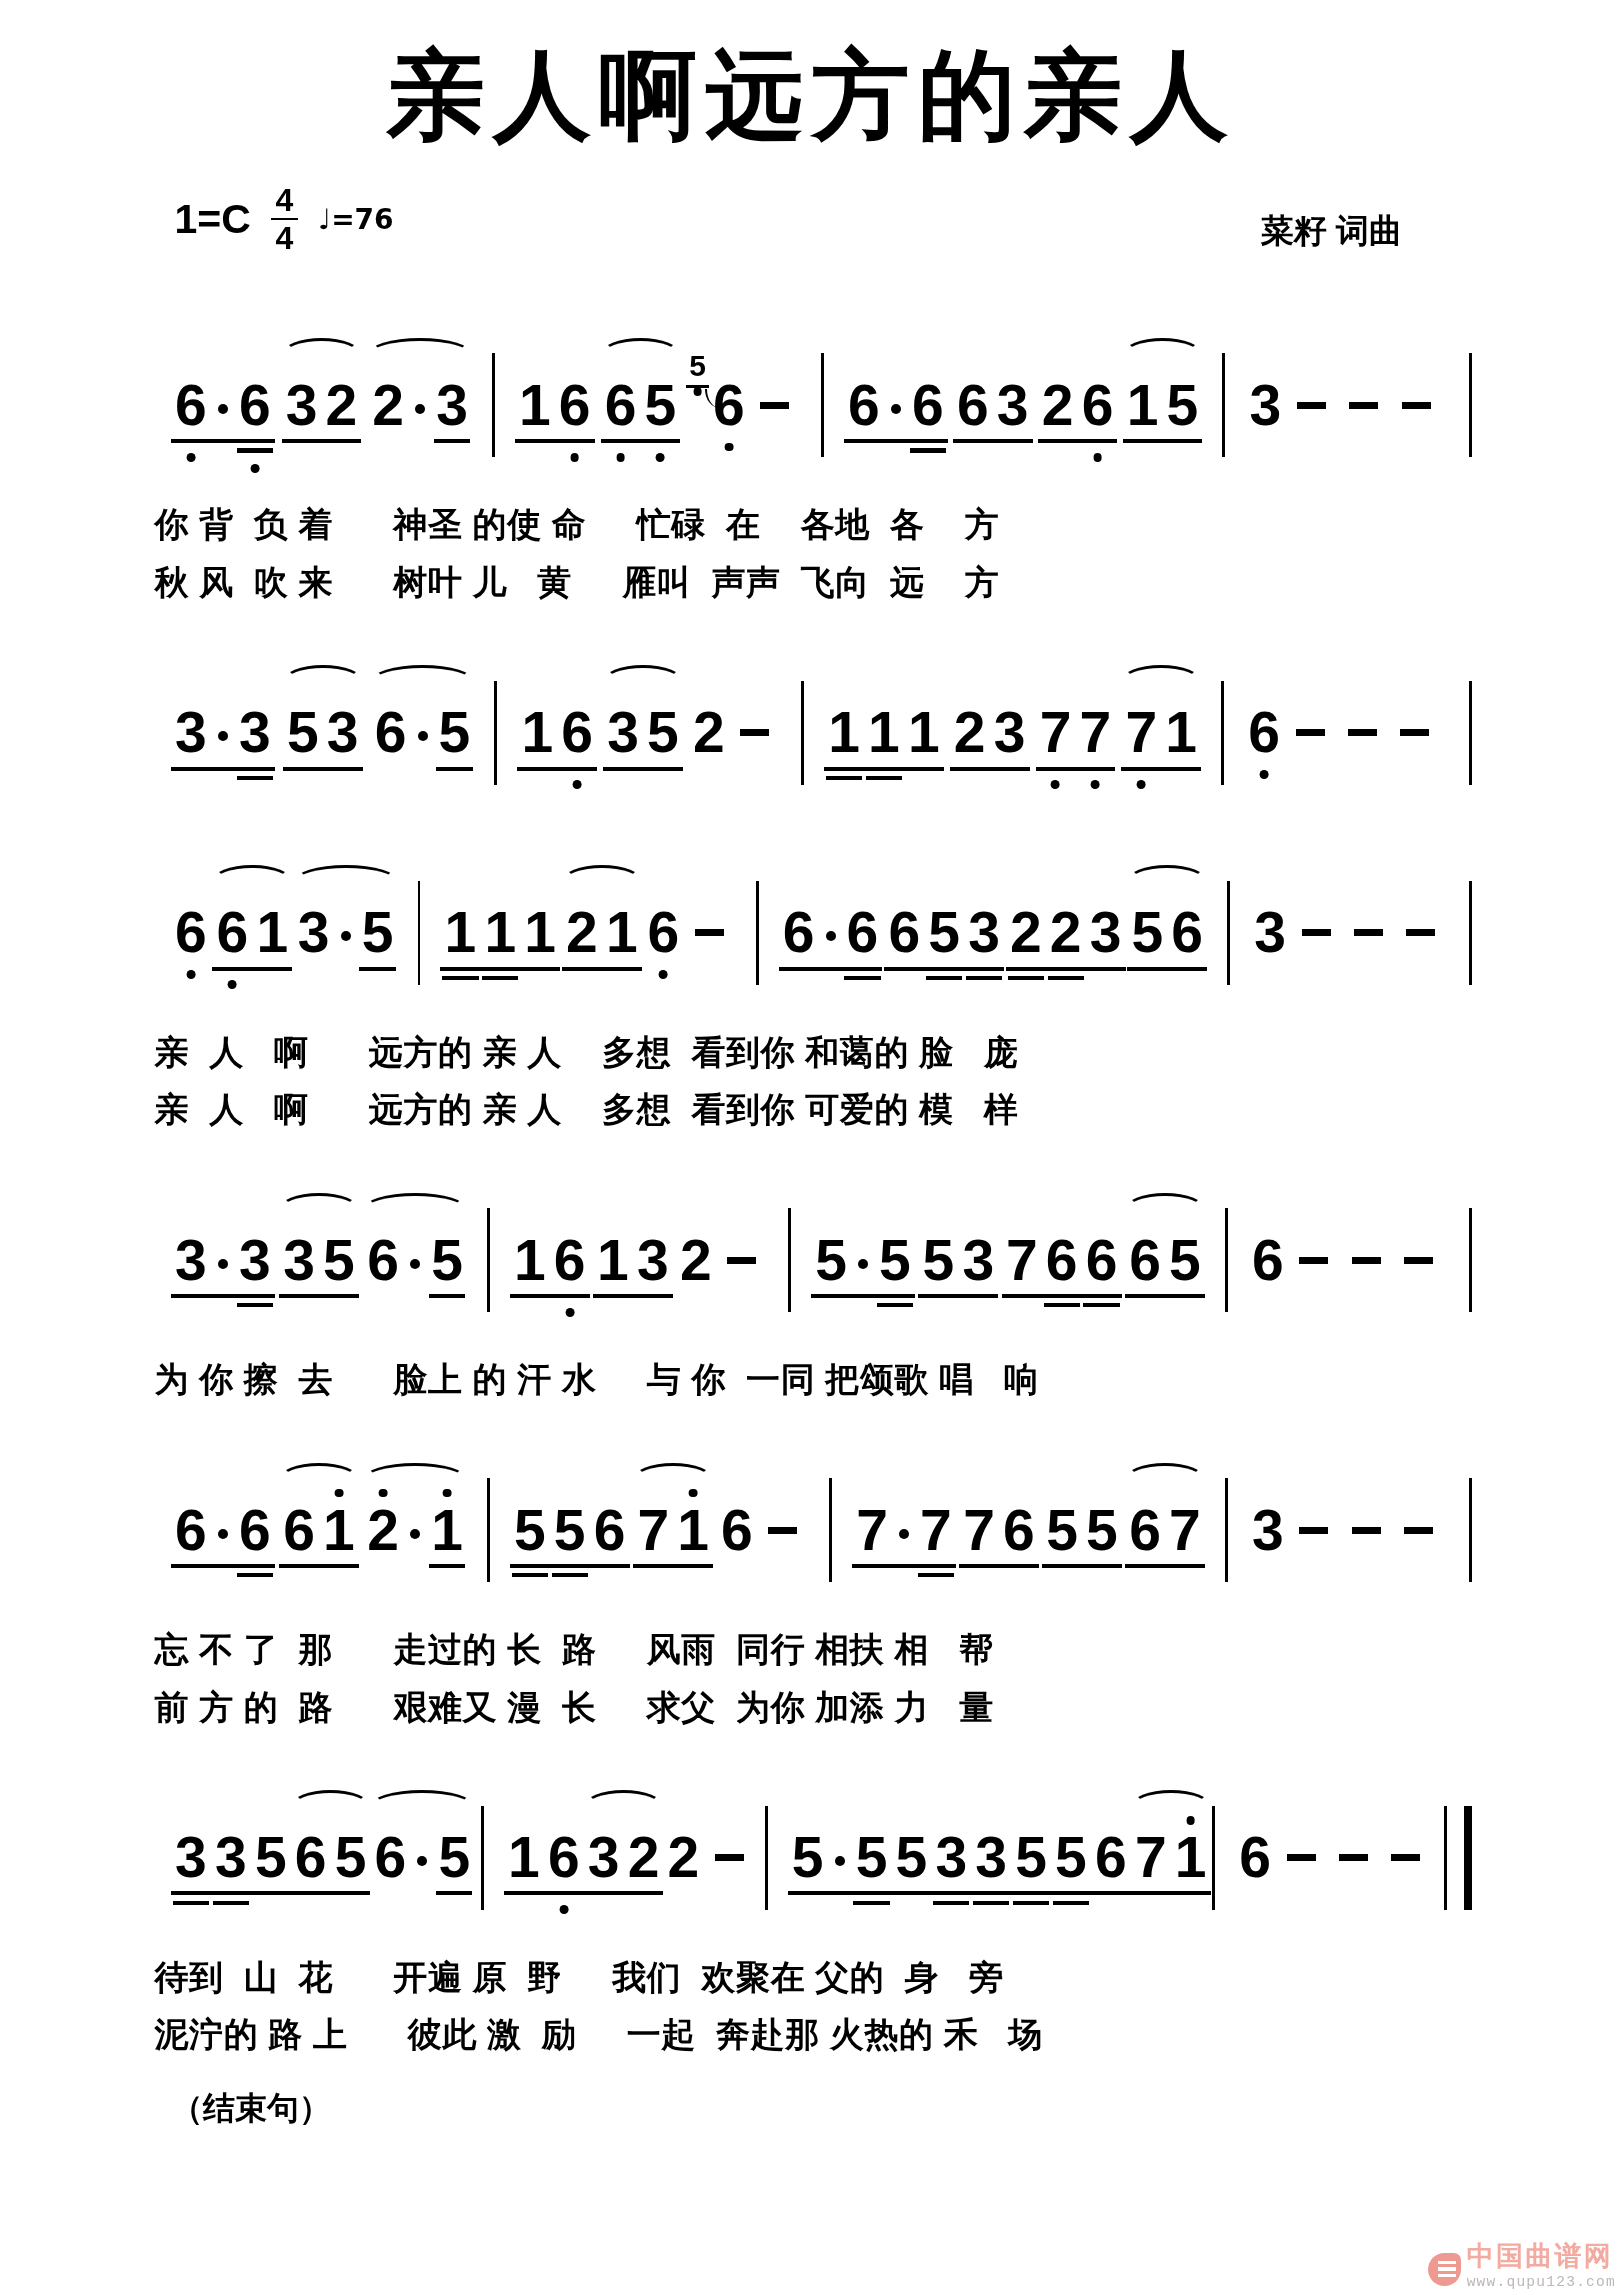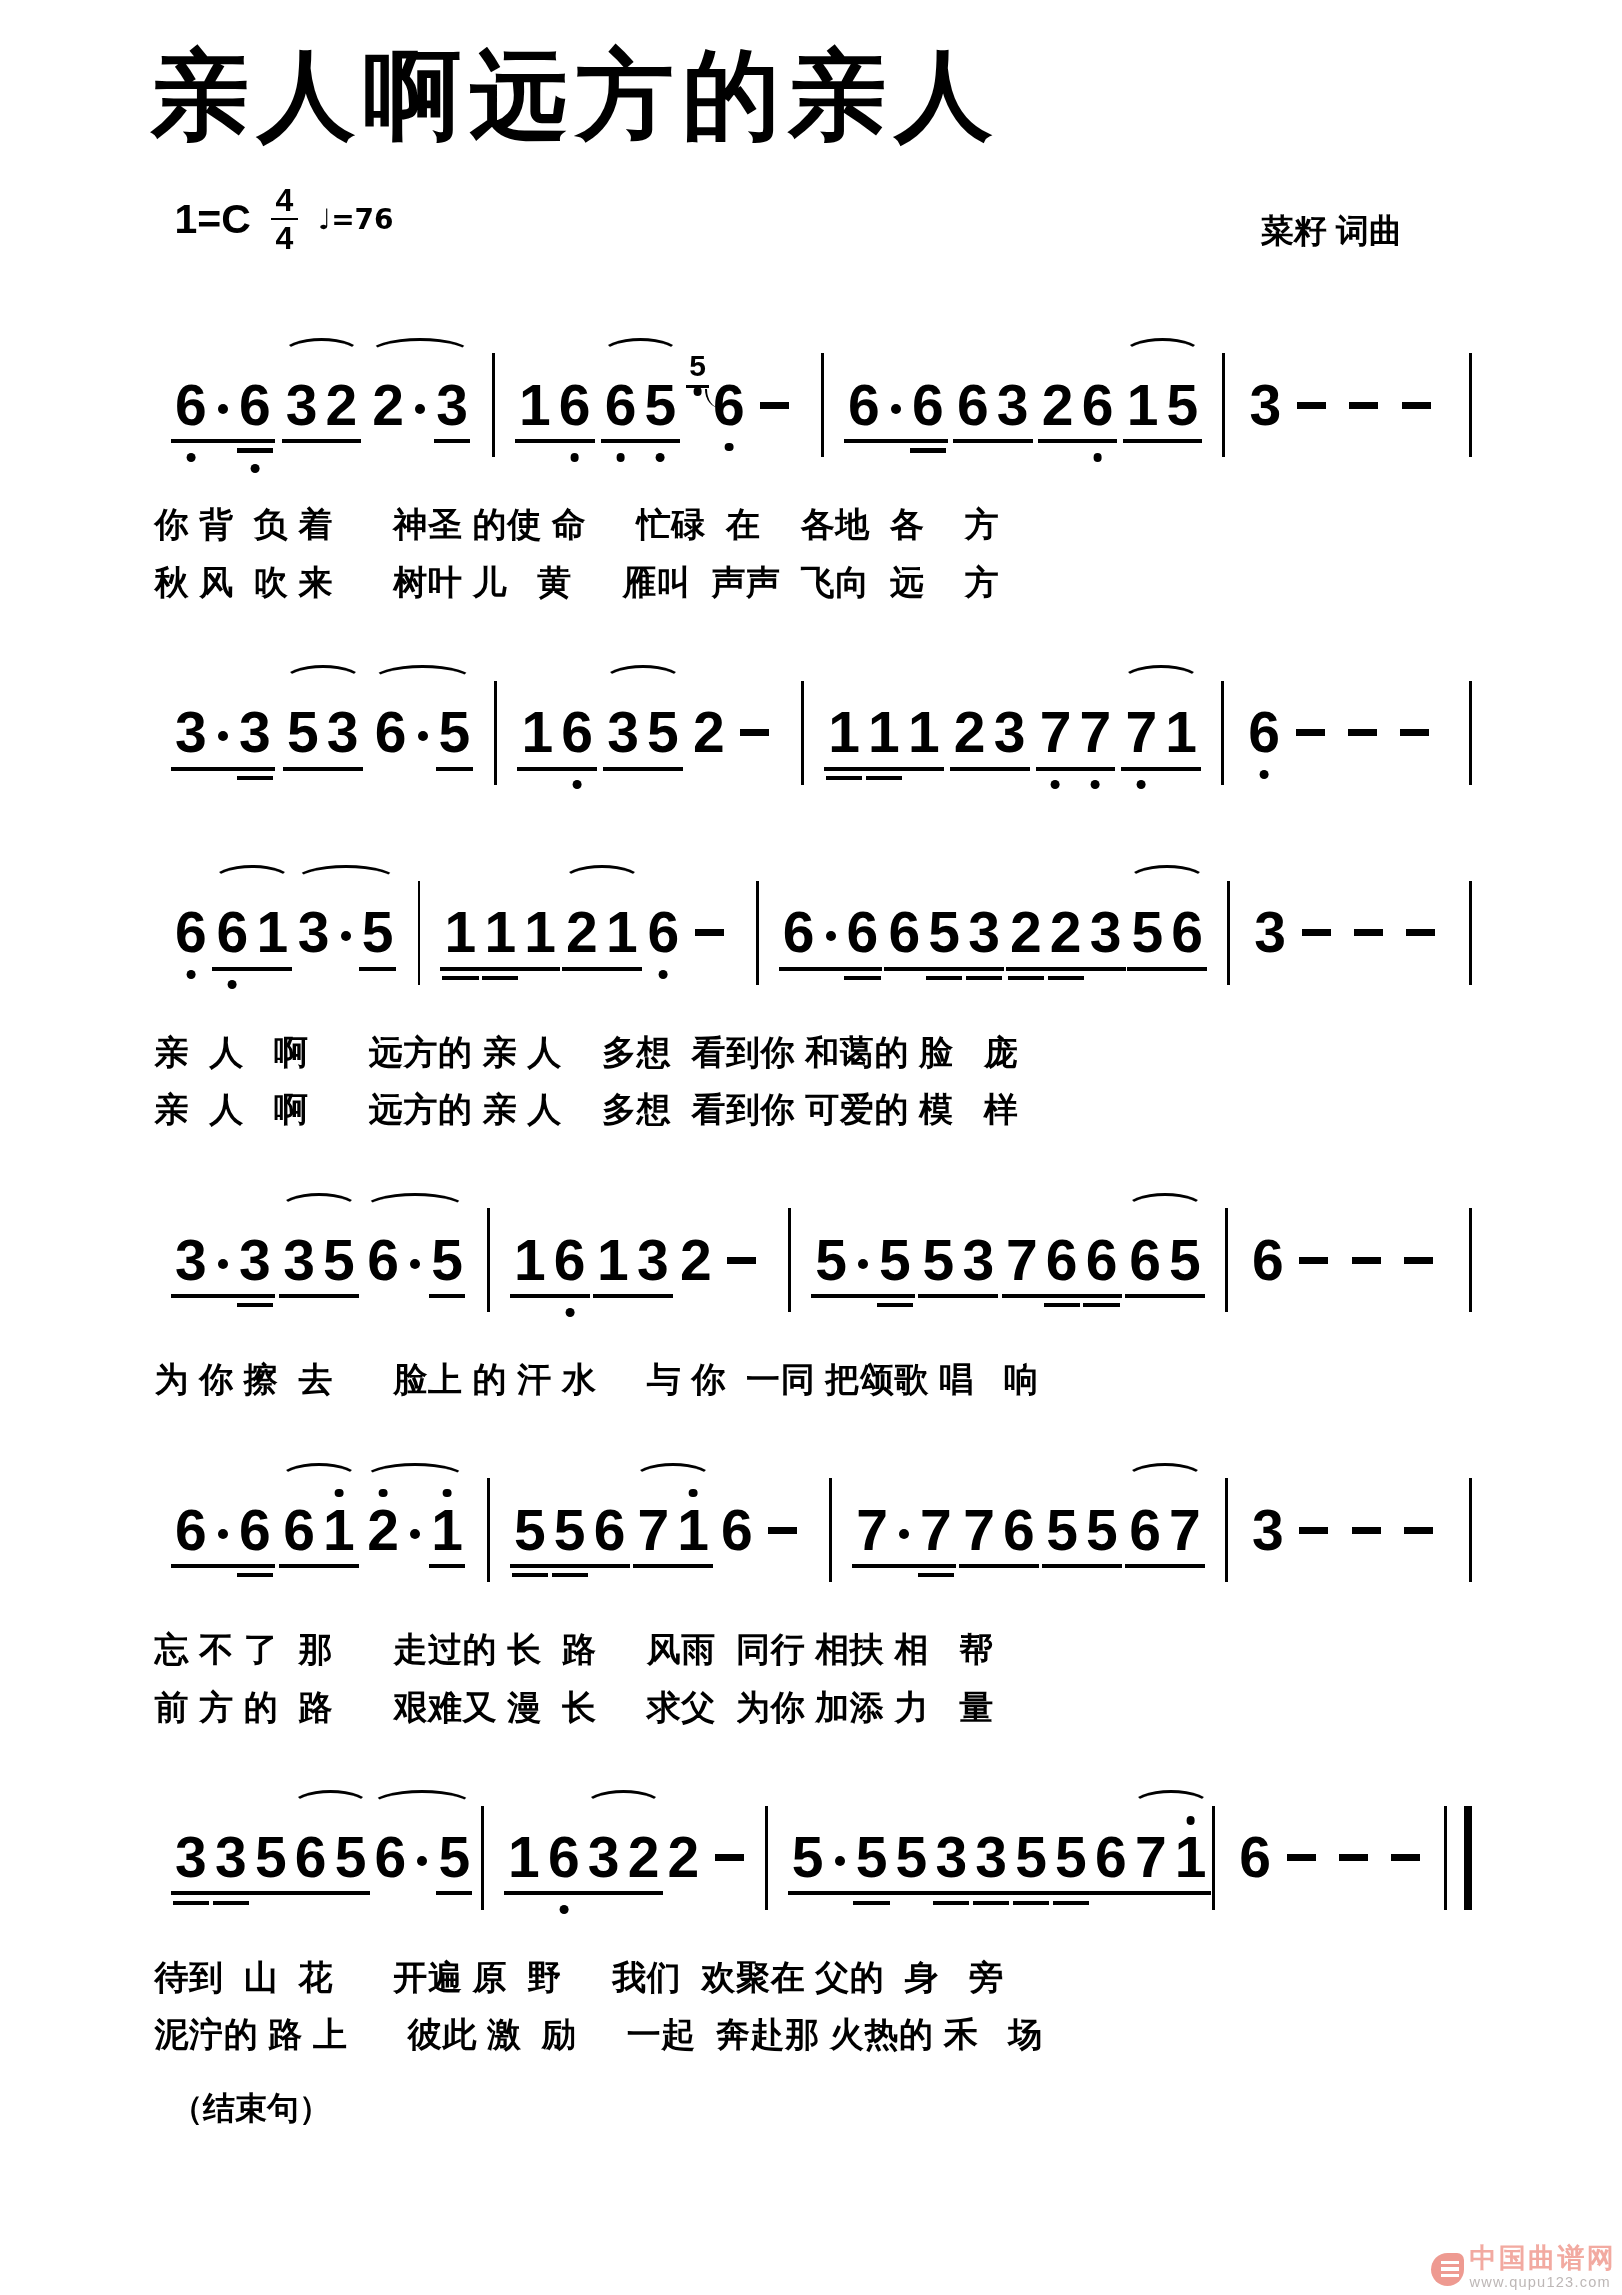--- a/index.html
+++ b/index.html
@@ -1,21 +1,21 @@
 <!DOCTYPE html>
 <html style="--wm-logo: #ee9a91; --wm-main: #f2aaa1; --wm-url: #bdb7b6;font-size:9.4px"><head>
 <meta charset="utf-8">
 <style>
   html,body{margin:0;padding:0;background:#ffffff;}
   .page{position:relative;width:1623px;height:2295px;background:#fff;overflow:hidden;
         font-family:"Liberation Sans",sans-serif;color:#000;}
   .content{width:1321px;margin:0 auto;position:relative;}
 
   
-  .title{margin-top:41px;font-family:"DejaVu Serif",serif;
+  .title{margin-top:41px;text-align:center;font-family:"DejaVu Serif",serif;
          font-weight:900;font-size:98px;letter-spacing:8.2px;line-height:1.1;}
   .metarow{display:flex;justify-content:space-between;align-items:flex-end;margin-top:35px;}
   .metaleft{display:flex;align-items:center;gap:20px;padding-left:23.4px;}
   .keysig{font-size:41px;font-weight:700;text-align:right;}
   .meter{display:inline-flex;flex-direction:column;align-items:center;line-height:1;}
   .meter .num{font-size:32px;font-weight:700;border-bottom:2.9px solid #000;padding:0 4.7px 2.3px;}
   .meter .den{font-size:32px;font-weight:700;padding-top:2.3px;}
   .tempo{font-size:28px;font-weight:700;font-family:"DejaVu Sans",sans-serif;}
   .credit{font-size:33px;font-weight:700;padding-right:70px;}
 
@@ -48,21 +48,21 @@
   .lyr{font-size:34px;font-weight:700;line-height:1;white-space:pre;letter-spacing:0.6px;}
 
   .endlabel{font-size:32px;font-weight:700;margin:5.8px 0 3.5px;padding-left:20px;}
 
   
   .wm{position:absolute;right:7px;bottom:5.8px;display:flex;align-items:flex-end;gap:5.8px;}
   .wm .logo{width:33px;height:33px;border-radius:50% 7px 50% 50%;flex:none;
             background:var(--wm-logo,#ee9a91);position:relative;margin-bottom:3.5px;}
   .wm .logo::after{content:"";position:absolute;left:10.5px;right:4.7px;top:8.2px;height:16.4px;
        background:repeating-linear-gradient(#fff 0 3.5px,transparent 3.5px 6.4px);}
-  .wm .txtcol{display:flex;flex-direction:column;align-items:flex-start;line-height:1;}
+  .wm .txtcol{display:flex;flex-direction:column;align-items:flex-start;line-height:1;font-family:Liberation Mono, monospace;}
   .wm .site{font-size:27px;font-weight:700;color:var(--wm-main,#f2aaa1);letter-spacing:2.3px;}
   .wm .url{font-size:14.6px;color:var(--wm-url,#bdb7b6);margin-top:2.3px;letter-spacing:1.2px;}
 </style>
 </head>
 <body>
 
 <div class="page">
   <div class="content">
     <div class="title">亲人啊远方的亲人</div>
 

